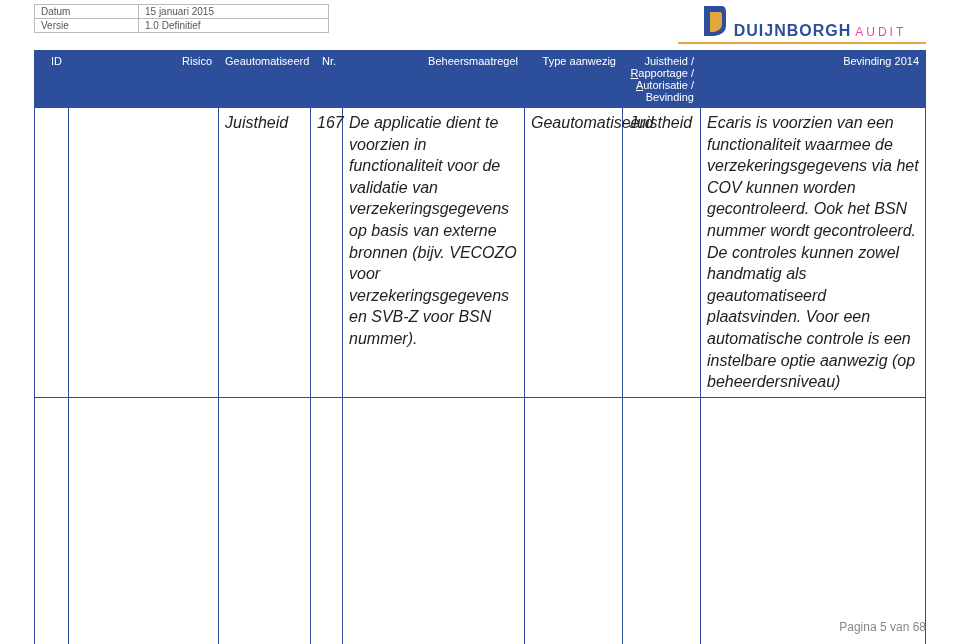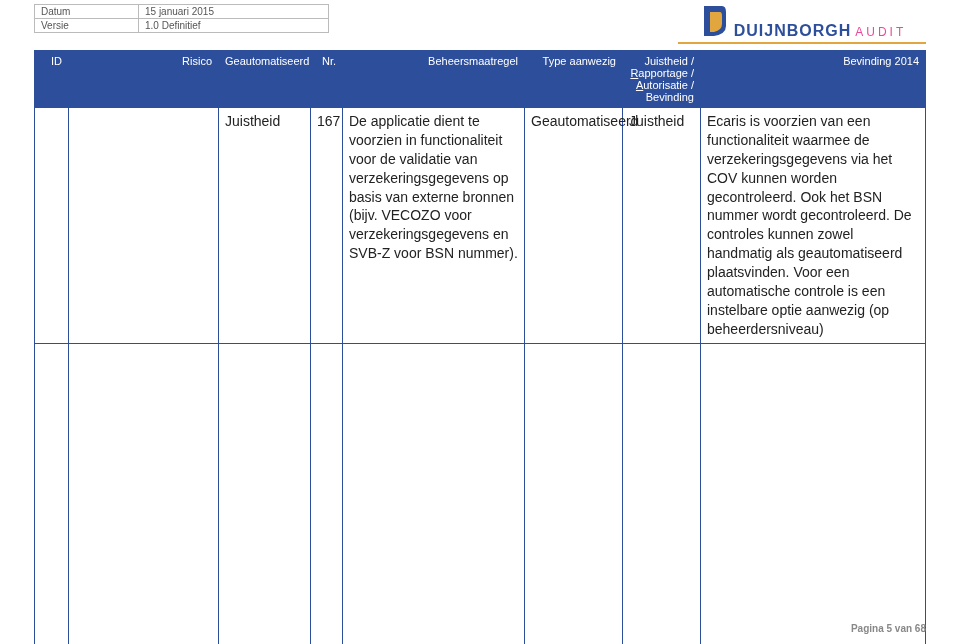--- a/index.html
+++ b/index.html
@@ -72,43 +72,43 @@
     vertical-align: top;
     padding: 4px 6px;
     border: 1px solid #2d4f9b;
     font-size: 11px;
     margin-left: 37px;
   }
   .report-table td {
     border: 1px solid #2d4f9b;
     padding: 4px 6px;
     vertical-align: top;
-    font-size: 14px;
+    font-size: 16px;
     line-height: 1.35;
     color: #222;
+    font-style: italic;
   }
   .report-table td.filler {
     border-left: 1px solid #2d4f9b;
     border-right: 1px solid #2d4f9b;
     border-top: none;
     border-bottom: 1px solid #2d4f9b;
     height: 386px;
     padding: 0;
   }
   .filler-last { border-right: 1px solid #2d4f9b; }
 
   .ul { text-decoration: underline; }
 
   .page-footer {
     position: absolute;
     right: 34px;
     bottom: 10px;
-    font-size: 10px;
+    font-size: 12px;
     color: #888;
-    font-weight: bold;
   }
 </style>
 </head>
 <body>
 
 <div class="page">
 
   <div class="top">
     <table class="meta-table">
       <tbody>

